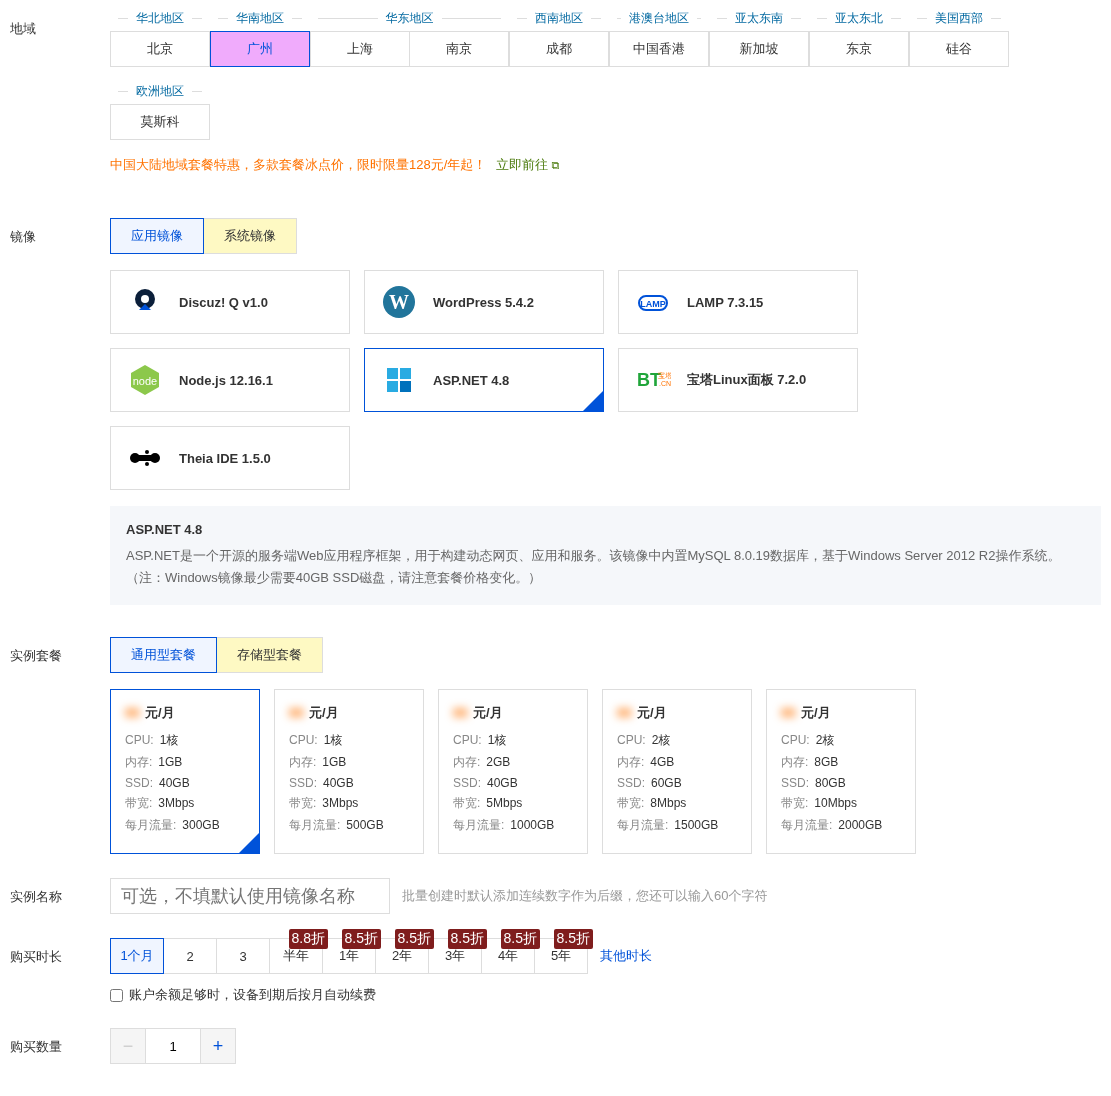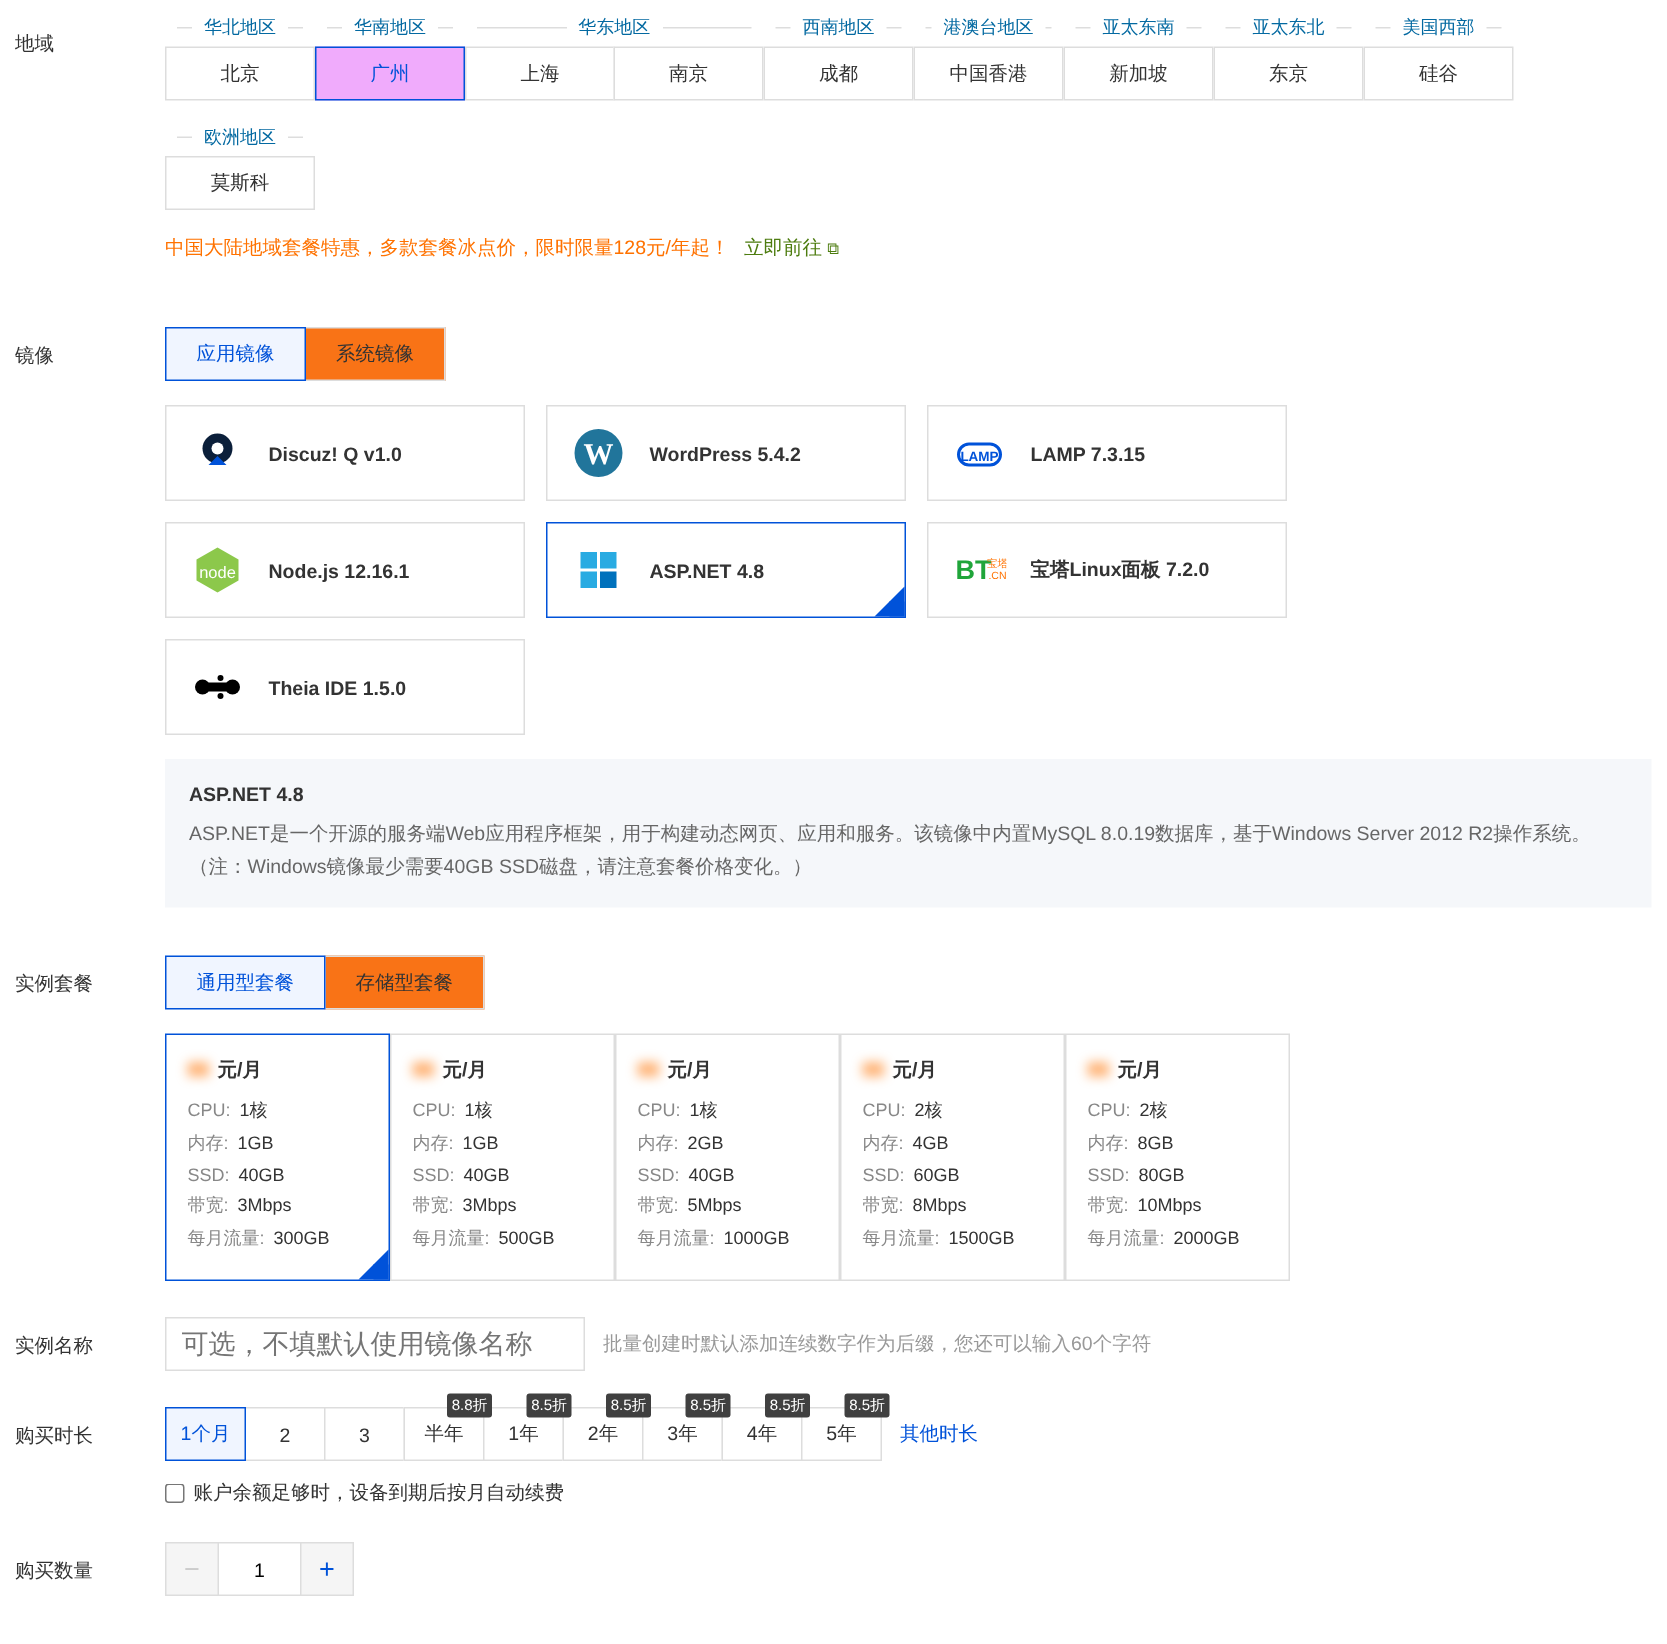--- a/index.html
+++ b/index.html
@@ -11,47 +11,47 @@
 .region-group-header { color: #0369a1; font-size: 12px; text-align: center; display: flex; align-items: center; margin-bottom: 4px; }
 .region-group-header::before, .region-group-header::after { content: ""; flex: 1; height: 1px; background: #ddd; margin: 0 8px; }
 .region-row { display: flex; }
 .region-btn { border: 1px solid #ddd; padding: 0; width: 100px; height: 36px; display: flex; align-items: center; justify-content: center; cursor: pointer; margin-left: -1px; background: #fff; }
 .region-btn:first-child { margin-left: 0; }
 .region-btn.selected { border-color: #0052d9; color: #0052d9; background: #f0abfc; position: relative; z-index: 1; }
 .promo { color: #ff7200; margin-bottom: 20px; font-size: 13px; }
 .promo a { color: #4d7c0f; text-decoration: none; margin-left: 6px; }
 .ext-icon { font-size: 11px; }
 .tab-group { display: flex; margin-bottom: 16px; }
-.tab { border: 1px solid #ddd; padding: 8px 20px; cursor: pointer; background: #f97316; margin-left: -1px; }
+.tab { border: 1px solid #ddd; padding: 8px 20px; cursor: pointer; background: #fef9c3; margin-left: -1px; }
 .tab:first-child { margin-left: 0; }
 .tab.selected { border-color: #0052d9; color: #0052d9; background: #f0f5ff; position: relative; z-index: 1; }
 .image-grid { display: flex; flex-wrap: wrap; gap: 14px; margin-bottom: 16px; }
 .image-card { border: 1px solid #ddd; width: 240px; height: 64px; display: flex; align-items: center; padding: 0 16px; cursor: pointer; position: relative; }
 .image-card.selected { border-color: #0052d9; }
 .image-card.selected::after { content: ""; position: absolute; right: 0; bottom: 0; border: 10px solid transparent; border-right-color: #0052d9; border-bottom-color: #0052d9; }
 .image-icon { width: 36px; height: 36px; margin-right: 16px; display: flex; align-items: center; justify-content: center; }
 .image-name { font-weight: 600; color: #333; }
 .image-desc { background: #f5f7fa; padding: 16px; margin-bottom: 8px; }
 .image-desc-title { font-weight: 600; margin-bottom: 8px; }
 .image-desc-text { color: #666; line-height: 1.7; }
-.plan-grid { display: flex; }
+.plan-grid { display: flex; gap: 14px; }
 .plan-card { border: 1px solid #ddd; width: 150px; padding: 14px; cursor: pointer; position: relative; }
 .plan-card.selected { border-color: #0052d9; }
 .plan-card.selected::after { content: ""; position: absolute; right: 0; bottom: 0; border: 10px solid transparent; border-right-color: #0052d9; border-bottom-color: #0052d9; }
 .plan-price { font-weight: 600; margin-bottom: 10px; color: #333; }
 .plan-price .blur { filter: blur(4px); color: #ff7200; margin-right: 2px; }
 .plan-spec { color: #888; font-size: 12px; margin: 5px 0; }
 .plan-spec-val { color: #333; margin-left: 6px; }
 .input-field { border: 1px solid #ddd; height: 36px; padding: 0 10px; width: 280px; font-size: 18px; }
 .input-hint { color: #999; margin-left: 12px; }
 .duration-row { display: flex; align-items: center; }
 .duration-btn { border: 1px solid #ddd; width: 54px; height: 36px; display: flex; align-items: center; justify-content: center; cursor: pointer; margin-left: -1px; position: relative; background: #fff; }
 .duration-btn:first-child { margin-left: 0; }
 .duration-btn.selected { border-color: #0052d9; color: #0052d9; background: #f0f5ff; z-index: 1; }
-.discount-tag { position: absolute; top: -10px; right: -6px; background: #404040; color: #fff; font-size: 10px; padding: 1px 3px; border-radius: 2px; z-index: 2; }
+.discount-tag { position: absolute; top: -10px; right: -6px; background: #7f1d1d; color: #fff; font-size: 14px; padding: 1px 3px; border-radius: 2px; z-index: 2; }
 .other-duration { color: #0052d9; margin-left: 12px; cursor: pointer; }
 .checkbox-row { display: flex; align-items: center; margin-top: 12px; }
 .checkbox-row input { margin-right: 6px; }
 .qty-control { display: flex; }
 .qty-btn { border: 1px solid #ddd; width: 36px; height: 36px; display: flex; align-items: center; justify-content: center; cursor: pointer; background: #f5f5f5; font-size: 18px; }
 .qty-btn.minus { color: #ccc; }
 .qty-btn.plus { color: #0052d9; }
 .qty-input { border: 1px solid #ddd; border-left: 0; border-right: 0; width: 54px; height: 36px; text-align: center; font-size: 13px; }
 svg { display: block; }
 </style>

